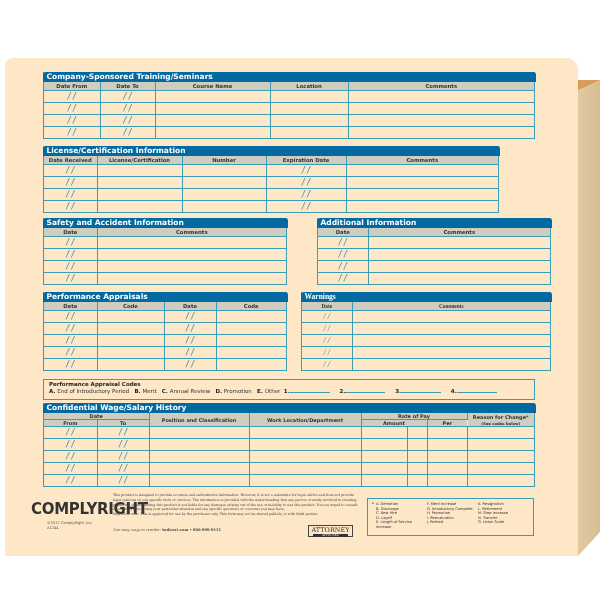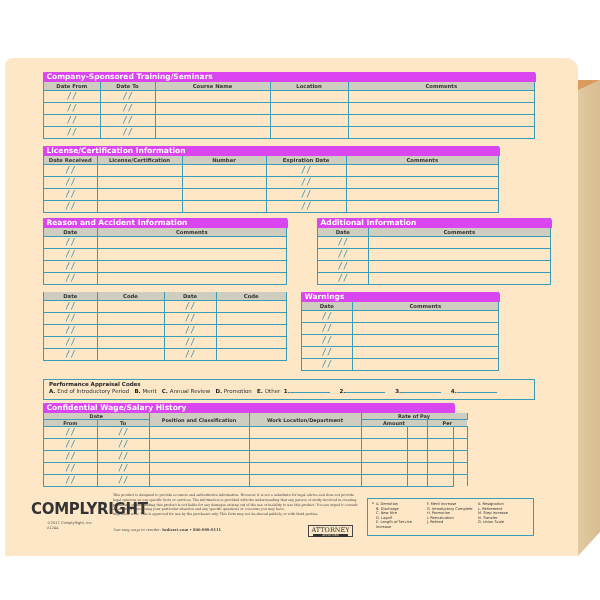--- a/index.html
+++ b/index.html
@@ -1,21 +1,21 @@
 <!DOCTYPE html>
 <html><head>
 <meta charset="utf-8">
 <style>
   html,body{margin:0;padding:0;background:#ffffff;}
   body{width:600px;height:600px;position:relative;overflow:hidden;font-family:"DejaVu Sans",sans-serif;}
   .folder{position:absolute;left:5px;top:58px;width:573px;height:498px;background:#fde7c6;border-radius:8px 12px 0 0;}
   .side{position:absolute;left:578px;top:80px;width:22px;height:476px;background:linear-gradient(90deg,#e2c9a0,#d8bd92);clip-path:polygon(0 8px,22px 0,22px 452px,0 476px);}
   .side-top{position:absolute;left:578px;top:80px;width:22px;height:10px;background:#d79c5e;clip-path:polygon(0 0,22px 0,0 10px);}
   .sec{position:absolute;border:1.5px solid #3a9db5;border-top:none;box-sizing:border-box;}
-  .sec-title{height:10px;background:#d946ef;color:#fff;font-size:7.5px;font-weight:bold;line-height:10px;padding-left:4px;border-radius:3px 3px 0 0;margin:0 -1.5px;white-space:nowrap;overflow:hidden;}
+  .sec-title{height:10px;background:#0369a1;color:#fff;font-size:7.5px;font-weight:bold;line-height:10px;padding-left:4px;border-radius:3px 3px 0 0;margin:0 -1.5px;white-space:nowrap;overflow:hidden;}
   table{border-collapse:collapse;width:100%;table-layout:fixed;}
   th{background:#cfcdbf;font-size:5.3px;font-weight:bold;color:#333;height:8px;padding:0;text-align:center;border-right:1.5px solid #3a9db5;white-space:nowrap;overflow:hidden;}
   th:last-child{border-right:none;}
   td{height:11px;border-top:1.5px solid #3a9db5;border-right:1.5px solid #3a9db5;padding:0;font-size:8px;color:#2a8aa3;text-align:center;font-style:italic;white-space:nowrap;overflow:hidden;}
   td:last-child{border-right:none;}
   .codes{position:absolute;left:43px;top:379px;width:492px;height:21px;border:1.5px solid #3a9db5;box-sizing:border-box;padding:1px 5px;}
   .codes .ttl{font-size:5.5px;font-weight:bold;color:#222;}
   .codes .row{font-size:5.5px;color:#333;white-space:nowrap;margin-top:1px;}
   .codes b{color:#222;}
   .codes .ln{display:inline-block;width:40px;border-bottom:1px solid #3a9db5;margin-right:8px;}
@@ -135,21 +135,21 @@
           <td></td>
           <td></td>
           <td>/    /</td>
           <td></td>
         </tr>
       </tbody>
   </table>
 </div>
 
 <div class="sec" style="left:43px;top:218px;width:244px;">
-  <div class="sec-title">Reason and Accident Information</div>
+  <div class="sec-title">Safety and Accident Information</div>
   <table>
     <colgroup>
         <col style="width:53px">
         <col>
       </colgroup>
     <thead>
         <tr>
       <th>Date</th>
       <th>Comments</th>
     </tr>
@@ -203,20 +203,21 @@
         </tr>
         <tr>
           <td>/    /</td>
           <td></td>
         </tr>
       </tbody>
   </table>
 </div>
 
 <div class="sec" style="left:43px;top:292px;width:244px;">
+  <div class="sec-title">Performance Appraisals</div>
   <table>
     <colgroup>
         <col style="width:53px">
         <col style="width:67px">
         <col style="width:52px">
         <col>
       </colgroup>
     <thead>
         <tr>
       <th>Date</th>
@@ -253,21 +254,21 @@
         <tr>
           <td>/    /</td>
           <td></td>
           <td>/    /</td>
           <td></td>
         </tr>
       </tbody>
   </table>
 </div>
 
-<div class="sec" style="left:301px;top:292px;width:198px;">
+<div class="sec" style="left:301px;top:292px;width:250px;font-family:Liberation Serif, serif;">
   <div class="sec-title">Warnings</div>
   <table>
     <colgroup>
         <col style="width:50px">
         <col>
       </colgroup>
     <thead>
         <tr>
       <th>Date</th>
       <th>Comments</th>
@@ -306,21 +307,21 @@
     <b>C.</b> <span>Annual Review</span>&nbsp;&nbsp;
     <b>D.</b> <span>Promotion</span>&nbsp;&nbsp;
     <b>E.</b> <span>Other</span>&nbsp;
     <b>1.</b><span class="ln"></span>
     <b>2.</b><span class="ln"></span>
     <b>3.</b><span class="ln"></span>
     <b>4.</b><span class="ln"></span>
   </div>
 </div>
 
-<div class="sec" style="left:43px;top:403px;width:411px;">
+<div class="sec" style="left:43px;top:403px;width:492px;">
   <div class="sec-title">Confidential Wage/Salary History</div>
   <table>
     <colgroup>
         <col style="width:53px">
         <col style="width:52px">
         <col style="width:100px">
         <col style="width:112px">
         <col style="width:46px">
         <col style="width:20px">
         <col style="width:40px">

